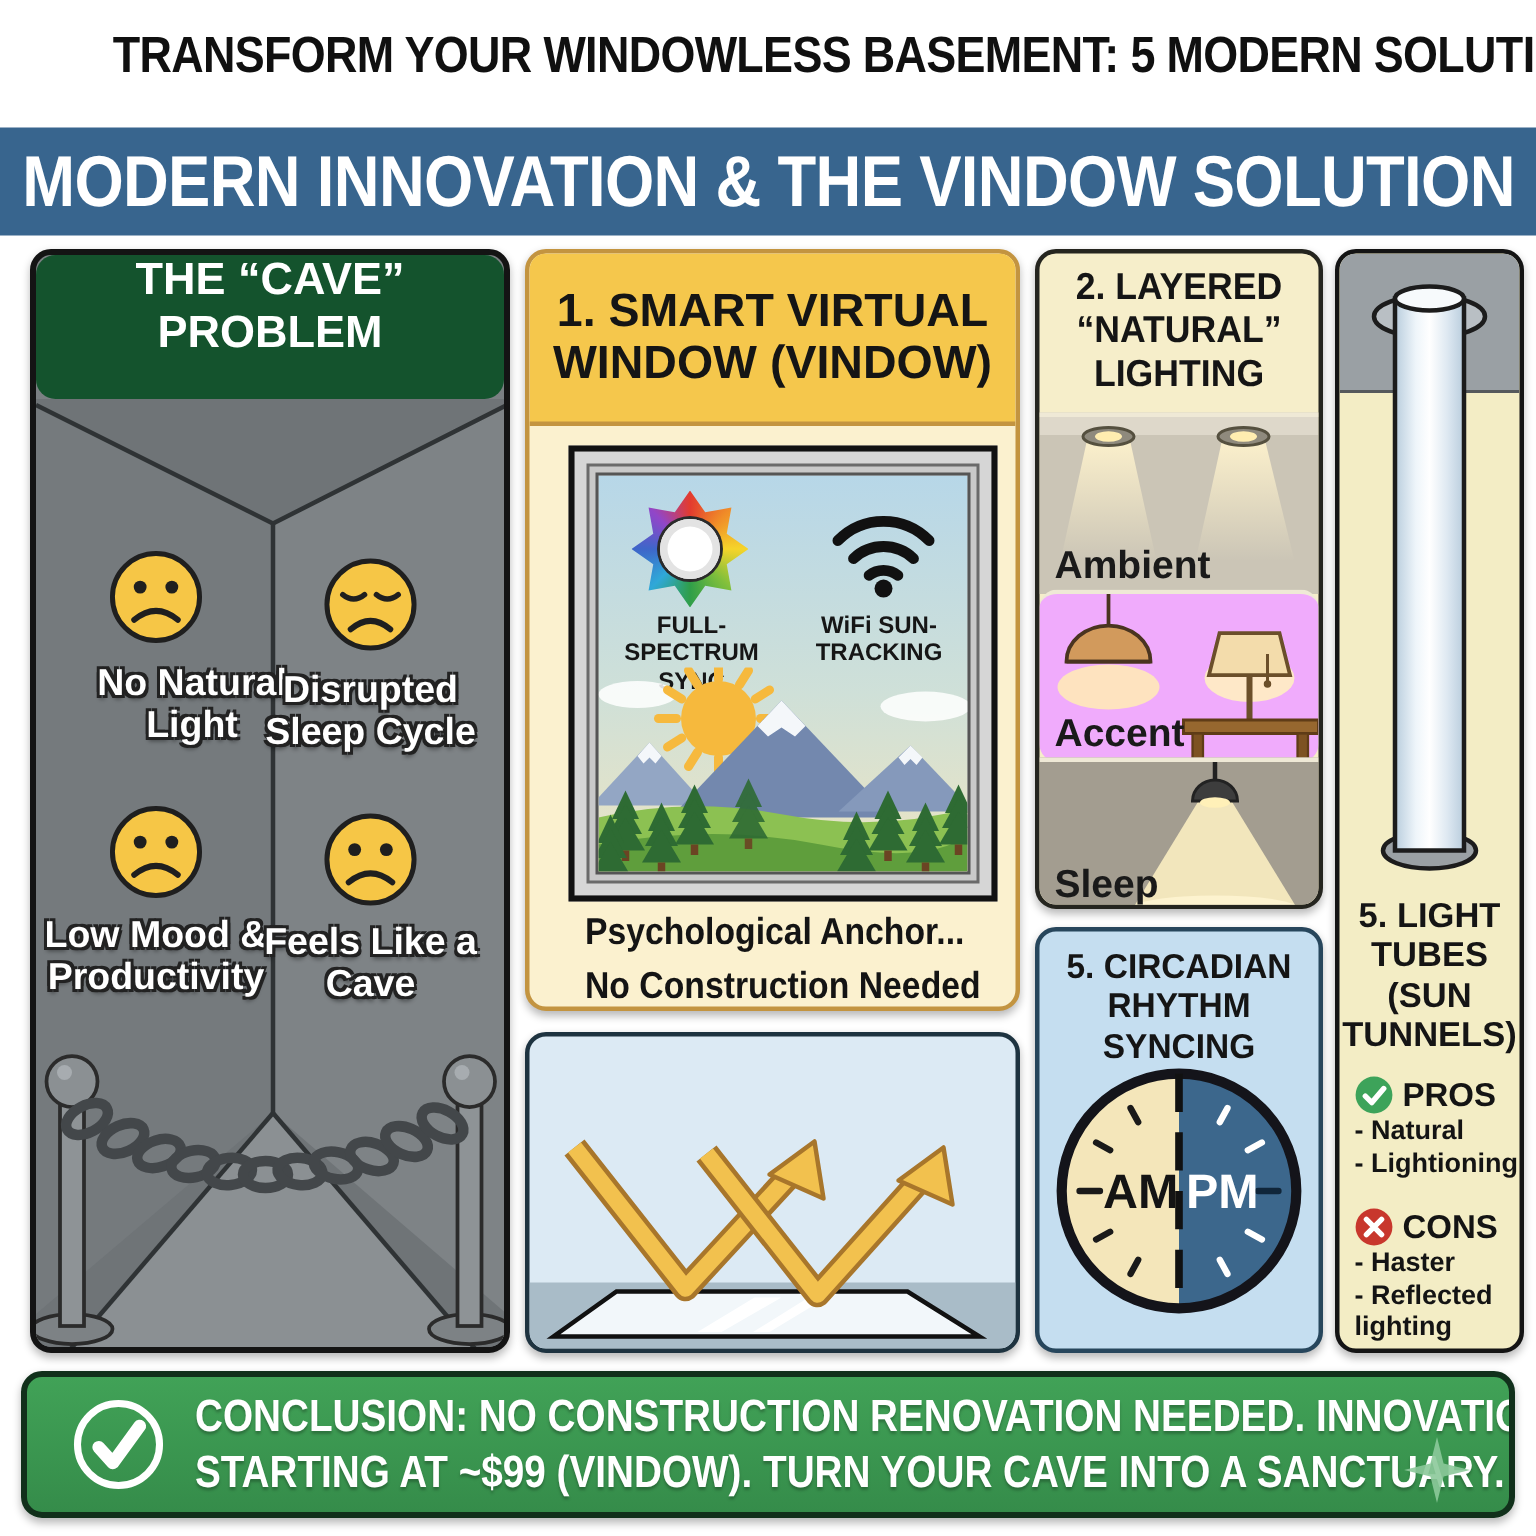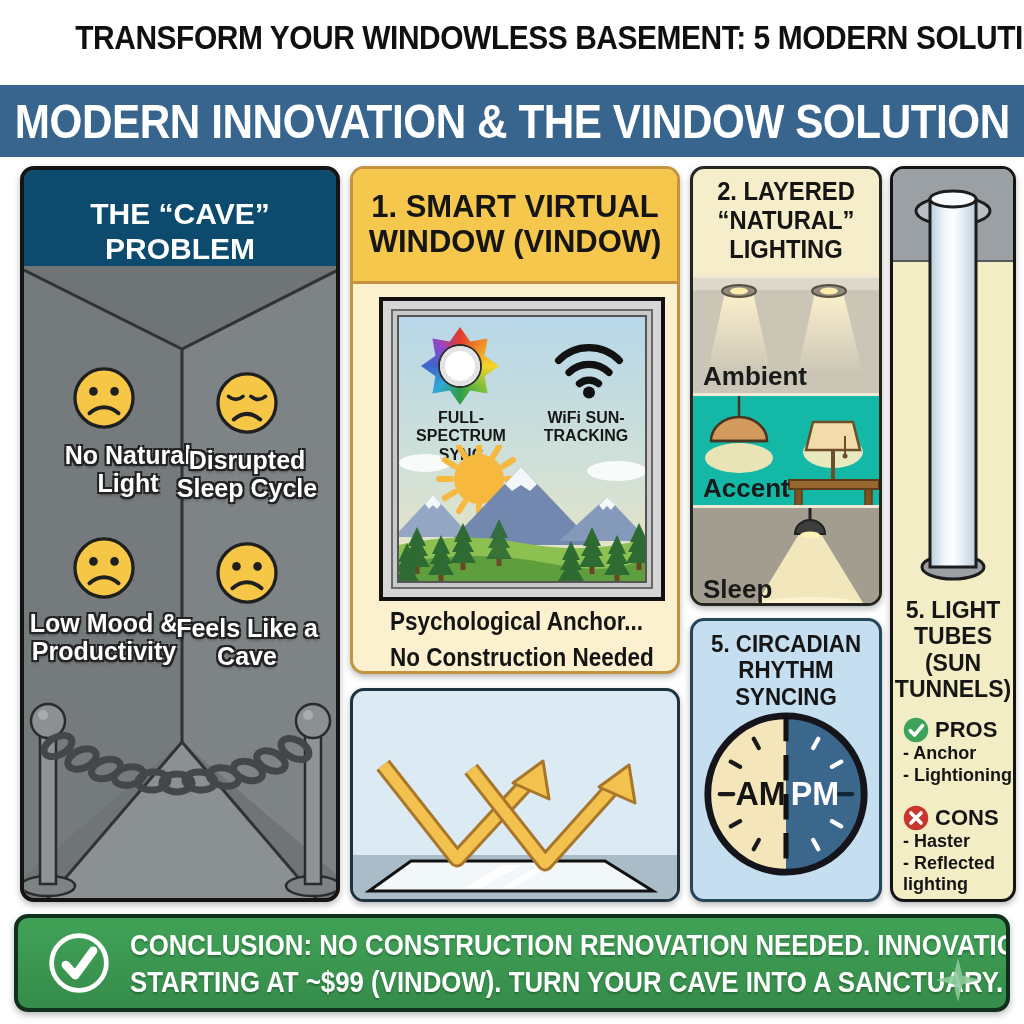--- a/index.html
+++ b/index.html
@@ -11,21 +11,21 @@
   
   .top-title{left:0;top:18px;width:1024px;text-align:center;font-size:34px;font-weight:bold;color:#101010;letter-spacing:-.5px;}
   .banner{left:0;top:85px;width:1024px;height:72px;background:#38658e;display:flex;align-items:center;justify-content:center;}
   .banner-text{color:#fff;font-size:48px;font-weight:bold;letter-spacing:-.5px;}
 
   
   .panel{border-radius:14px;box-shadow:0 3px 6px rgba(0,0,0,.28);overflow:hidden;box-sizing:border-box;}
 
   
   .cave{left:20px;top:166px;width:320px;height:736px;border:4px solid #141414;background:#7b8083;}
-  .cave-header{position:absolute;left:0;top:0;width:100%;height:96px;background:#0c4a6e;display:flex;align-items:flex-end;justify-content:center;}
+  .cave-header{position:absolute;left:0;top:0;width:100%;height:96px;background:#14532d;display:flex;align-items:flex-start;justify-content:center;border-radius:13px;}
   .cave-title{color:#fff;font-size:30px;font-weight:bold;text-align:center;line-height:1.15;width:250px;}
   .cave-label{position:absolute;color:#fff;font-weight:bold;font-size:25px;line-height:1.1;text-align:center;width:170px;
     text-shadow:-2px -2px 0 #222,2px -2px 0 #222,-2px 2px 0 #222,2px 2px 0 #222,0 3px 3px rgba(0,0,0,.45);}
   .face{position:absolute;width:66px;height:66px;}
 
   
   .p1{left:350px;top:166px;width:330px;height:508px;border:3px solid #c39440;background:#fbf1cf;}
   .p1-header{position:absolute;left:0;top:0;width:100%;height:112px;background:#f5c74c;border-bottom:3px solid #c39440;display:flex;align-items:center;justify-content:center;}
   .p1-title{color:#151515;font-size:31px;font-weight:bold;text-align:center;line-height:1.12;}
   .window-outer{position:absolute;left:26px;top:128px;width:278px;height:296px;background:#c9c9c9;border:4px solid #111;box-shadow:inset 0 0 0 8px #d6d6d6,inset 0 0 0 10px #6a6a6a;}
@@ -281,21 +281,21 @@
           <ellipse cx="46" cy="13" rx="9" ry="3.5" fill="#ffedb0"></ellipse>
         </g>
         <g>
           <ellipse cx="136" cy="13" rx="17" ry="6" fill="#8f8a7d" stroke="#55503f" stroke-width="2"></ellipse>
           <ellipse cx="136" cy="13" rx="9" ry="3.5" fill="#ffedb0"></ellipse>
         </g>
       </svg>
       <div class="sect-label">Ambient</div>
     </div>
 
-    <div class="sect" style="top:224px;height:112px;background:#14b8a6;border-top:3px solid #efe9d6;">
+    <div class="sect" style="top:224px;height:112px;background:#f0abfc;border-top:3px solid #efe9d6;border-radius:12px;">
       <svg width="186" height="112" viewBox="0 0 186 112" style="position:absolute;left:0;top:0;">
         <ellipse cx="46" cy="62" rx="34" ry="15" fill="#ffe9b8" opacity=".9"></ellipse>
         <g stroke="#4a3420" stroke-width="2.5">
           <line x1="46" y1="0" x2="46" y2="20"></line>
           <path d="M18,45 A28,24 0 0 1 74,45 Z" fill="#d29a5c"></path>
           <line x1="18" y1="45" x2="74" y2="45"></line>
         </g>
         <ellipse cx="140" cy="56" rx="30" ry="16" fill="#ffeec2" opacity=".9"></ellipse>
         <g>
           <polygon points="120,26 160,26 167,54 113,54" fill="#f3dcab" stroke="#6b4f2a" stroke-width="2.5"></polygon>
@@ -374,21 +374,21 @@
     </svg>
     <div class="p3-title">5. LIGHT TUBES (SUN TUNNELS)</div>
     <div class="abs" style="left:10px;top:548px;">
       <div class="pc-head">
         <svg width="26" height="26" viewBox="0 0 36 36">
           <circle cx="18" cy="18" r="17" fill="#3da35a"></circle>
           <path d="M10 19 L16 25 L27 12" fill="none" stroke="#fff" stroke-width="5" stroke-linecap="round" stroke-linejoin="round"></path>
         </svg>
         <span>PROS</span>
       </div>
-      <div class="pc-item">- Anchor</div>
+      <div class="pc-item">- Natural</div>
       <div class="pc-item">- Lightioning</div>
     </div>
     <div class="abs" style="left:10px;top:636px;">
       <div class="pc-head">
         <svg width="26" height="26" viewBox="0 0 36 36">
           <circle cx="18" cy="18" r="17" fill="#c8372d"></circle>
           <path d="M11 11 L25 25 M25 11 L11 25" stroke="#fff" stroke-width="5" stroke-linecap="round"></path>
         </svg>
         <span>CONS</span>
       </div>

